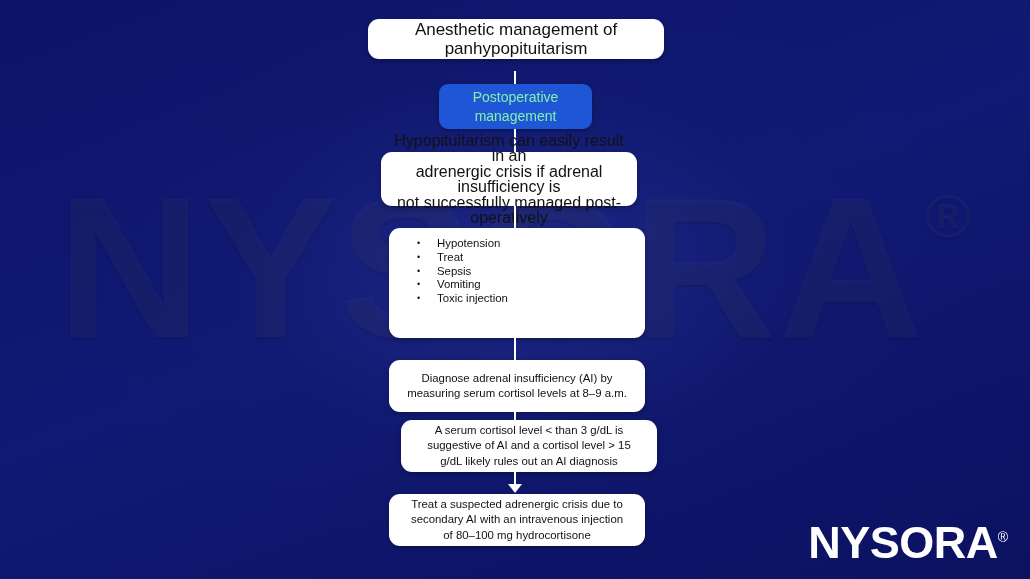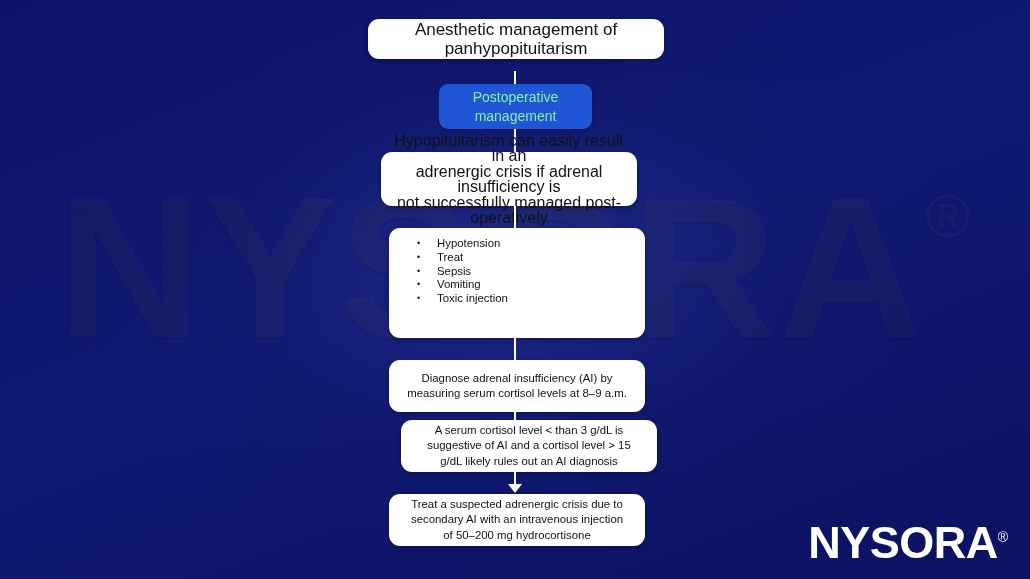--- a/index.html
+++ b/index.html
@@ -268,20 +268,20 @@
 suggestive of AI and a cortisol level &gt; 15
 g/dL likely rules out an AI diagnosis</span>
     </div>
 
     <div class="connector" id="conn-6"></div>
     <div class="arrowhead"></div>
 
     <div class="node white" id="node-treat">
       <span class="node-text">Treat a suspected adrenergic crisis due to
 secondary AI with an intravenous injection
-of 50–200 mg hydrocortisone</span>
+of 80–100 mg hydrocortisone</span>
     </div>
 
   </div>
 
   <div id="logo"><span>NYSORA</span><span class="reg">®</span></div>
 
 </div>
 
 </body></html>

